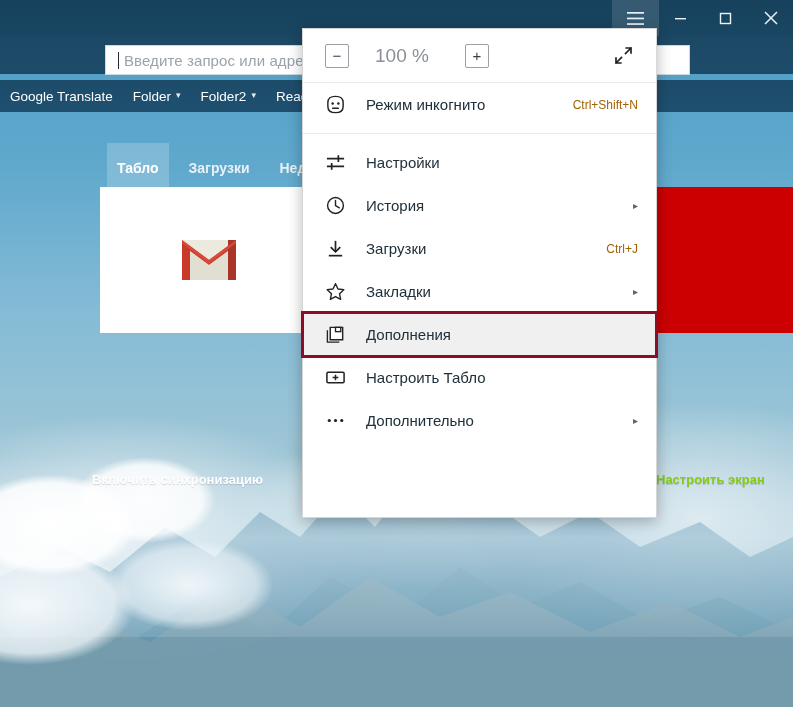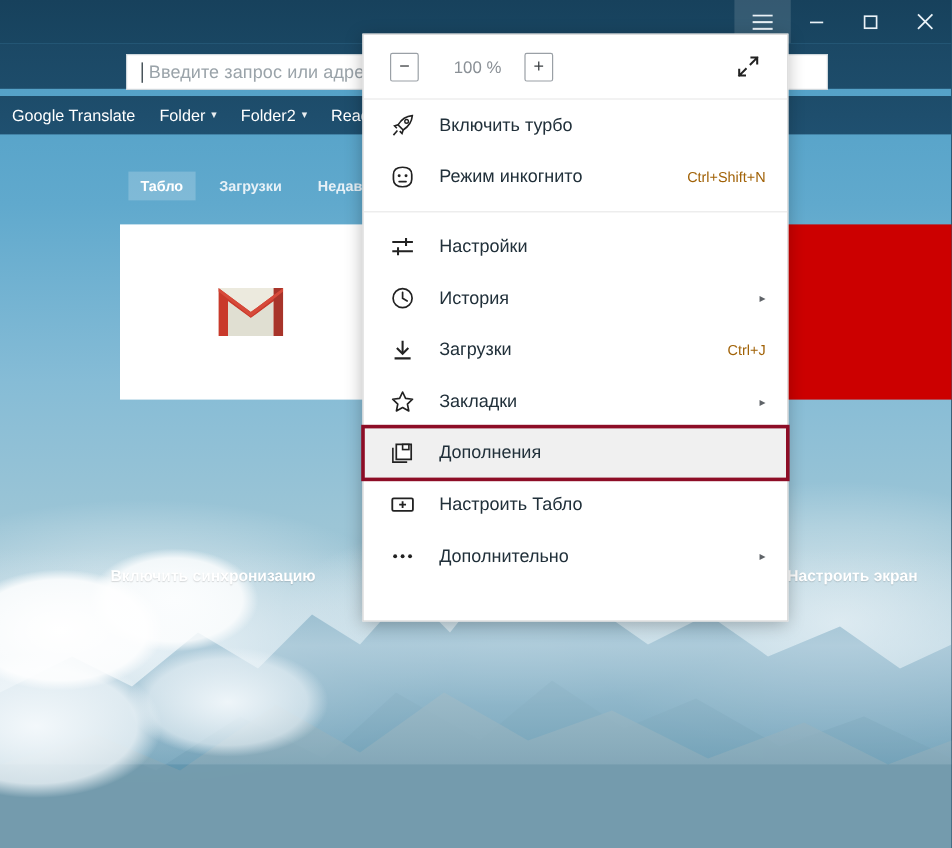--- a/index.html
+++ b/index.html
@@ -76,56 +76,56 @@
   }
   .bm { color:#ffffff; font-size:13.5px; display:flex; align-items:flex-start; gap:5px; white-space:nowrap; }
   .bm .chev { font-size:9px; opacity:.9; position:relative; top:1px; }
 
   
   .ntp { position:absolute; top:112px; left:0; width:793px; height:595px; }
   .ntp-tabs {
     position:absolute; top:31px; left:107px; display:flex; align-items:center; gap:10px;
   }
   .ntp-tab {
-    color:#e7f1f7; font-size:12px; font-weight:bold; padding:5px 10px; white-space:nowrap;
+    color:#e7f1f7; font-size:14px; font-weight:bold; padding:17px 10px; white-space:nowrap;
   }
   .ntp-tab.active { background: rgba(255,255,255,.20); color:#ffffff; }
 
   .tiles { position:absolute; top:75px; left:100px; }
   .tile {
     position:absolute; width:218px; height:146px; background:#ffffff;
     display:flex; align-items:center; justify-content:center;
   }
   .tile-red { position:absolute; left:551px; top:0; width:145px; height:146px; background:#cc0000; }
 
   .sync-link {
     position:absolute; top:360px; left:92px; color:#ffffff; font-size:13px; font-weight:bold;
     text-shadow:0 1px 1px rgba(0,0,0,.15);
   }
   .screen-link {
-    position:absolute; top:360px; left:656px; color:#ffffff; font-size:13px; font-weight:bold;
+    position:absolute; top:360px; left:656px; color:#84cc16; font-size:13px; font-weight:bold;
     text-shadow:0 1px 1px rgba(0,0,0,.15); white-space:nowrap;
   }
 
   
   .menu {
     position:absolute; left:302px; top:28px; width:355px; height:490px;
     background:#ffffff; border:1px solid #d6d6d6;
     box-shadow: 0 3px 14px rgba(0,0,0,.28);
   }
   .zoom-row {
     height:54px; display:flex; align-items:center; border-bottom:1px solid #e9e9e9;
     padding: 0 20px 0 22px;
   }
   .zbtn {
     width:24px; height:24px; border:1px solid #9aa0a6; border-radius:2px;
     display:flex; align-items:center; justify-content:center; color:#3c4043; font-size:15px;
     background:#fff;
   }
-  .zval { color:#8a9096; font-size:14px; margin:0 16px 0 26px; min-width:46px; text-align:center; }
+  .zval { color:#8a9096; font-size:19px; margin:0 36px 0 26px; min-width:46px; text-align:center; }
   .fullscreen-btn { margin-left:auto; display:flex; align-items:center; justify-content:center; width:26px; height:26px; }
 
   .mi {
     height:43px; display:flex; align-items:center; padding-left:22px; padding-right:18px;
     color:#21303a; font-size:15px; position:relative;
   }
   .mi .ic { width:26px; display:flex; align-items:center; justify-content:flex-start; flex:0 0 26px; }
   .mi .lbl { margin-left:15px; white-space:nowrap; }
   .mi .shortcut { margin-left:auto; color:#a16207; font-size:12px; }
   .mi .arrow { margin-left:auto; color:#5f6368; font-size:10px; }
@@ -241,31 +241,20 @@
         <span>+</span>
       </div>
       <div class="fullscreen-btn">
         <svg width="19" height="19" viewBox="0 0 19 19">
           <path d="M11.5,7.5 L17,2 M17,2 L12.2,2 M17,2 L17,6.8" stroke="#222" stroke-width="1.7" fill="none" stroke-linecap="square"></path>
           <path d="M7.5,11.5 L2,17 M2,17 L6.8,17 M2,17 L2,12.2" stroke="#222" stroke-width="1.7" fill="none" stroke-linecap="square"></path>
         </svg>
       </div>
     </div>
 
-    <div class="mi">
-      <span class="ic">
-        <svg width="21" height="21" viewBox="0 0 22 22">
-          <path d="M19.5,2.5 C14,3 9.5,6.5 7,10.5 L11.5,15 C15.5,12.5 19,8 19.5,2.5 Z" fill="none" stroke="#222" stroke-width="1.4"></path>
-          <path d="M7,10.5 L4,11.5 L6,13.5 M11.5,15 L10.5,18 L8.5,16" fill="none" stroke="#222" stroke-width="1.4"></path>
-          <path d="M6.5,15.5 L3,19.5" stroke="#222" stroke-width="1.4"></path>
-          <circle cx="14.5" cy="7.5" r="1.6" fill="none" stroke="#222" stroke-width="1.2"></circle>
-        </svg>
-      </span>
-      <span class="lbl">Включить турбо</span>
-    </div>
 
     <div class="mi">
       <span class="ic">
         <svg width="21" height="21" viewBox="0 0 22 22">
           <path d="M3,9 C3,4.5 6,2.5 11,2.5 C16,2.5 19,4.5 19,9 L19,13 C19,17 16,19.5 11,19.5 C6,19.5 3,17 3,13 Z" fill="none" stroke="#222" stroke-width="1.5"></path>
           <circle cx="8" cy="10" r="1.3" fill="#222"></circle>
           <circle cx="14" cy="10" r="1.3" fill="#222"></circle>
           <path d="M8,15 L14,15" stroke="#222" stroke-width="1.5" stroke-linecap="round"></path>
         </svg>
       </span>

